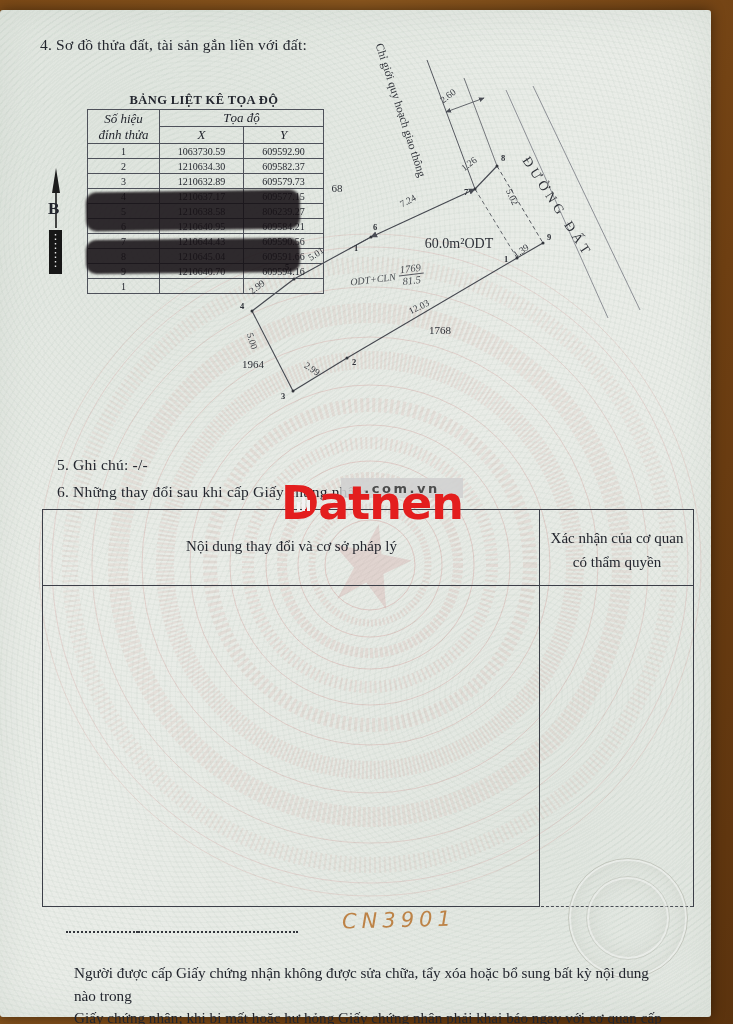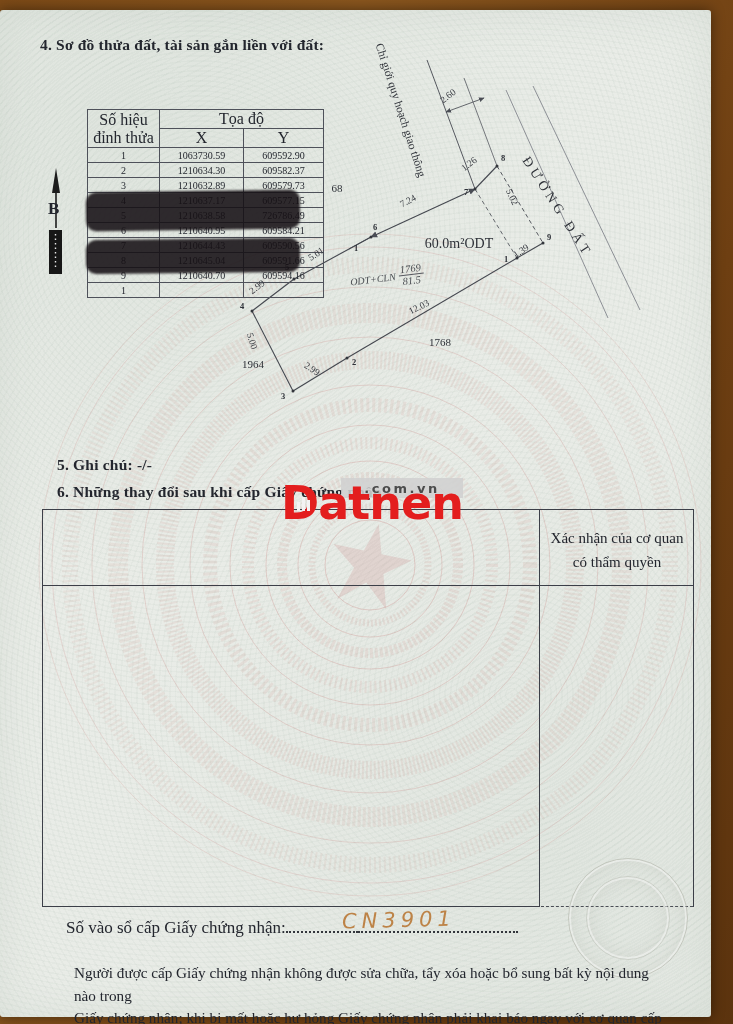--- a/index.html
+++ b/index.html
@@ -15,27 +15,27 @@
       radial-gradient(circle at 80% 85%, rgba(160,180,165,0.12), transparent 45%),
       repeating-radial-gradient(circle at 28% 22%, rgba(120,150,132,0.05) 0 1.5px, transparent 1.5px 5px),
       repeating-radial-gradient(circle at 72% 68%, rgba(125,150,135,0.05) 0 1.5px, transparent 1.5px 5.5px),
       #e9ece7;
     box-shadow:0 0 14px rgba(0,0,0,0.45), inset 0 0 40px rgba(190,200,190,0.35);
     border-radius:3px;
   }
   .layer{position:absolute;left:0;top:0;width:733px;height:1024px;}
   svg.layer{pointer-events:none;}
   .abs{position:absolute;}
-  .heading{font-weight:bold;font-size:15.5px;letter-spacing:.2px;}
+  .heading{font-weight:normal;font-size:15.5px;letter-spacing:.2px;}
   
   .coord-title{font-weight:bold;font-size:12.5px;text-align:center;width:236px;letter-spacing:.4px;}
   table.coord{border-collapse:collapse;table-layout:fixed;width:236px;background:transparent;}
   table.coord td{border:1px solid #4e515a;font-size:10px;text-align:center;padding:0;height:14px;
     font-family:"Liberation Serif",serif;color:#23262e;}
-  table.coord td.hd{font-size:16px;}
+  table.coord td.hd{font-size:13px;font-style:italic;}
   
   .chg-table{border-top:1.4px solid #3c3f48;border-left:1.4px solid #3c3f48;border-right:1.4px solid #3c3f48;}
   .chg-left{position:absolute;left:0;top:0;width:497px;height:100%;border-right:1.2px solid #3c3f48;border-bottom:1.4px solid #3c3f48;box-sizing:border-box;}
   .chg-right{position:absolute;left:498px;top:0;right:0;height:100%;border-bottom:1.6px dashed #4a4d55;box-sizing:border-box;}
   .chg-hline{position:absolute;left:0;top:75px;width:100%;border-bottom:1.2px solid #3c3f48;}
   .chg-h{font-size:15px;text-align:center;color:#23262e;}
   
   .dim{position:absolute;font-family:"Liberation Serif",serif;font-size:9.5px;color:#383b42;white-space:nowrap;transform:translate(-50%,-50%) rotate(var(--r));}
   .vlabel{position:absolute;font-size:8.5px;color:#2e3138;font-weight:bold;transform:translate(-50%,-50%);}
   .vdot{position:absolute;width:3px;height:3px;border-radius:50%;background:#33363c;transform:translate(-50%,-50%);}
@@ -124,20 +124,21 @@
     <line x1="543" y1="243" x2="517" y2="258"></line>
     <line x1="497" y1="166" x2="543" y2="243" stroke-dasharray="4 3" stroke-width="0.9"></line>
     <line x1="371" y1="237" x2="349" y2="249" stroke-width="0.8"></line>
   </g>
 </svg>
 
 <div class="layer">
 
   <div class="abs heading" style="left:40px;top:36px;">4. Sơ đồ thửa đất, tài sản gắn liền với đất:</div>
 
+  <div class="abs coord-title" style="left:86px;top:93px;">BẢNG LIỆT KÊ TỌA ĐỘ</div>
   <table class="coord abs" style="left:87px;top:109px;">
     <colgroup>
         <col style="width:72px">
         <col style="width:84px">
         <col style="width:80px">
       </colgroup>
     <tbody>
       <tr>
         <td class="hd" rowspan="2">
           <span>Số hiệu</span><br>
@@ -167,21 +168,21 @@
           <td>609579.73</td>
         </tr>
         <tr>
           <td>4</td>
           <td>1210637.17</td>
           <td>609577.15</td>
         </tr>
         <tr>
           <td>5</td>
           <td>1210638.58</td>
-          <td>726786.49</td>
+          <td>806239.27</td>
         </tr>
         <tr>
           <td>6</td>
           <td>1210640.95</td>
           <td>609584.21</td>
         </tr>
         <tr>
           <td>7</td>
           <td>1210644.43</td>
           <td>609590.56</td>
@@ -246,43 +247,44 @@
       <span class="vlabel" style="left: 375px; top: 227px;">6</span>
       <span class="vdot" style="left: 475px; top: 189px;"></span>
       <span class="vlabel" style="left: 466px; top: 192px;">7</span>
       <span class="vdot" style="left: 497px; top: 166px;"></span>
       <span class="vlabel" style="left: 503px; top: 158px;">8</span>
       <span class="vdot" style="left: 543px; top: 243px;"></span>
       <span class="vlabel" style="left: 549px; top: 237px;">9</span>
       <span class="vlabel" style="left: 356px; top: 248px;">1</span>
       <span class="plabel" style="left: 337px; top: 188px; font-size: 11px;">68</span>
       <span class="plabel" style="left: 253px; top: 364px; font-size: 11px;">1964</span>
-      <span class="plabel" style="left: 440px; top: 342px; font-size: 11px;">1768</span>
+      <span class="plabel" style="left: 440px; top: 330px; font-size: 11px;">1768</span>
       <span class="plabel" style="left: 459px; top: 244px; font-size: 14px;">60.0m²ODT</span>
     </div>
 
 
   <div class="abs heading" style="left:57px;top:456px;">5. Ghi chú: -/-</div>
   <div class="abs heading" style="left:57px;top:483px;">6. Những thay đổi sau khi cấp Giấy chứng nhận:</div>
 
   <div class="abs chg-table" style="left:42px;top:509px;width:652px;height:398px;box-sizing:border-box;">
     <div class="chg-left"></div>
     <div class="chg-right"></div>
     <div class="chg-hline"></div>
+    <div class="abs chg-h" style="left:0;top:28px;width:497px;">Nội dung thay đổi và cơ sở pháp lý</div>
     <div class="abs chg-h" style="left:498px;top:16px;right:0;line-height:1.6;">
       <span>Xác nhận của cơ quan</span><br>
       <span>có thẩm quyền</span>
     </div>
   </div>
 
   <div class="seal" style="left:568px;top:858px;width:118px;height:118px;"></div>
   <div class="seal" style="left:586px;top:876px;width:82px;height:82px;border-color:rgba(170,172,160,0.35);"></div>
 
   <div class="abs" style="left:66px;top:917px;font-size:17px;white-space:nowrap;">
-    <span>Số vào sổ cấp Giấy chứng nhận:</span><span class="dots" style="width:72px;"></span><span class="dots" style="width:160px;"></span>
+    <span class="dots" style="width:72px;"></span><span class="dots" style="width:160px;"></span>
   </div>
   <div class="handwrite" style="left:342px;top:908px;">CN3901</div>
 
   <div class="abs footer-par" style="left:74px;top:962px;width:600px;">
     <div>Người được cấp Giấy chứng nhận không được sửa chữa, tẩy xóa hoặc bổ sung bất kỳ nội dung nào trong</div>
     <div>Giấy chứng nhận; khi bị mất hoặc hư hỏng Giấy chứng nhận phải khai báo ngay với cơ quan cấp Giấy.</div>
   </div>
 </div>
 
 <div class="wm-suffix">.com.vn</div>

